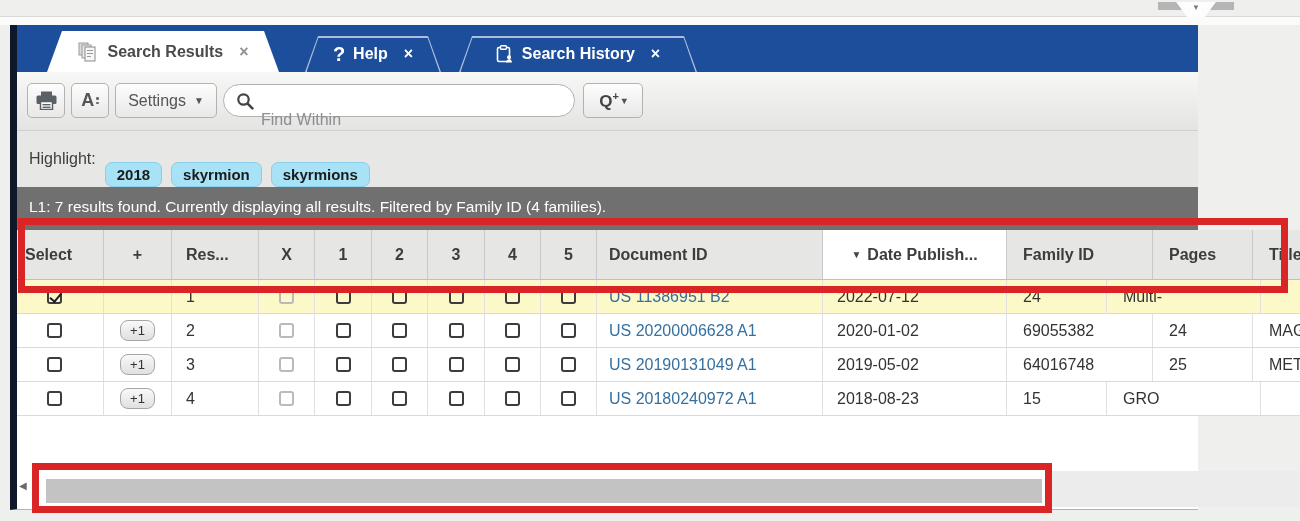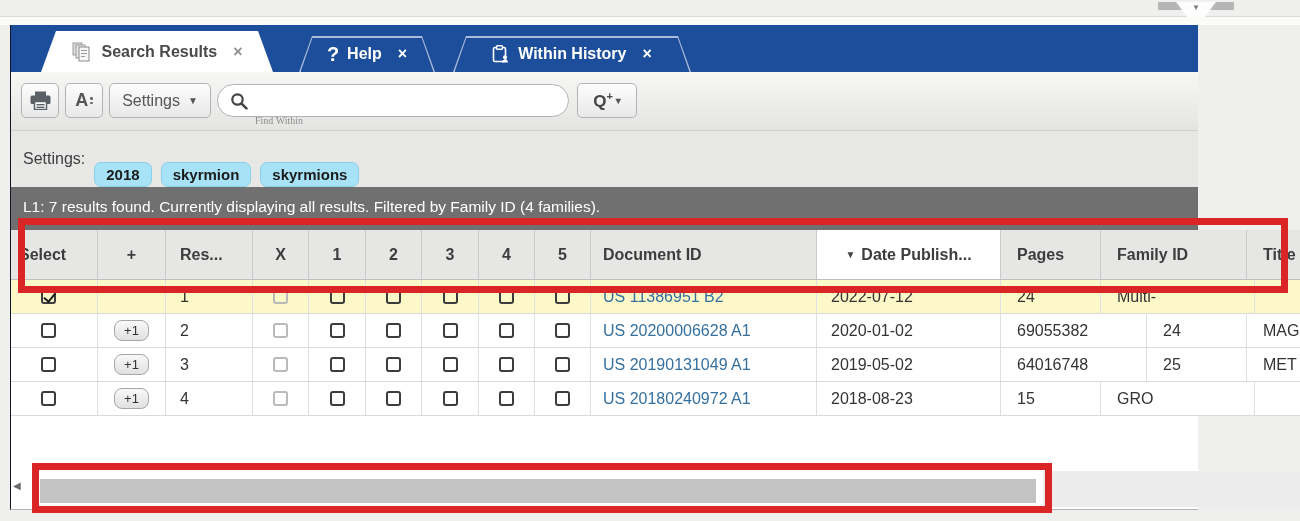--- a/index.html
+++ b/index.html
@@ -8,21 +8,21 @@
 
   
   .top-strip { position:absolute; left:0; top:0; width:1300px; height:25px; background:#efefed; }
   .white-band { position:absolute; left:0; top:16px; width:1300px; height:9px; background:#fbfbfa; border-top:1px solid #dadada; }
   .handle-bar { position:absolute; left:1158px; top:2px; width:76px; height:8px; background:#b5b5b5; }
   .handle-notch { position:absolute; left:1176px; top:2px; width:40px; height:15px; background:#fdfdfd;
     clip-path:polygon(0 0,100% 0,72% 100%,28% 100%); text-align:center; font-size:8px; color:#7a7a7a; line-height:11px; cursor:pointer; }
 
   
   .panel { position:absolute; left:10px; top:25px; width:1188px; height:485px; background:#fff;
-    border-left:1px solid #0f172a; border-bottom:1px solid #b3b3b3; }
+    border-left:7px solid #0f172a; border-bottom:1px solid #b3b3b3; }
 
   
   .tabbar { position:absolute; left:0; top:0; width:100%; height:47px; background:#1d4e9b; }
   .tab { position:absolute; bottom:0; cursor:pointer; }
   .tab-shape { position:absolute; inset:0; }
   .tab.inactive .tab-shape { background:#aabdda; clip-path:polygon(13px 0,calc(100% - 13px) 0,100% 100%,0 100%); }
   .tab.inactive .tab-shape-inner { position:absolute; left:1.5px; right:1.5px; top:1.5px; bottom:0; background:#1d4e9b;
     clip-path:polygon(12px 0,calc(100% - 12px) 0,100% 100%,0 100%); }
   .tab.active .tab-shape { background:#fff; clip-path:polygon(15px 0,calc(100% - 15px) 0,100% 100%,0 100%); }
   .tab-content { position:relative; display:flex; align-items:center; justify-content:center; height:100%; gap:8px; font-weight:bold; font-size:16px; }
@@ -38,21 +38,21 @@
   .tbtn { position:absolute; top:11px; height:35px; border:1px solid #b2b2b2; border-radius:5px;
     background:linear-gradient(#fdfdfd,#e8e8e8); display:flex; align-items:center; justify-content:center; cursor:pointer; color:#555; }
   .btn-print { left:10px; width:38px; }
   .btn-font { left:54px; width:38px; font-weight:bold; font-size:18px; }
   .font-dots { display:inline-flex; flex-direction:column; gap:2px; margin-left:2px; }
   .font-dots i { width:2.5px; height:2.5px; background:#666; border-radius:50%; }
   .btn-settings { left:98px; width:102px; font-size:16px; gap:8px; }
   .caret-down { font-size:10px; color:#555; }
   .find-box { position:absolute; left:206px; top:12px; width:352px; height:33px; background:#fff;
     border:1px solid #b2b2b2; border-radius:17px; display:flex; align-items:center; padding:0 12px; gap:7px; }
-  .find-box input { border:none; outline:none; flex:1; font-size:10px; font-family:Liberation Serif, serif; color:#333; background:transparent;margin-top:39px; }
+  .find-box input { border:none; outline:none; flex:1; font-size:16px; font-family:Liberation Sans, sans-serif; color:#333; background:transparent;margin-top:39px; }
   .find-box input::placeholder { color:#8d8d8d; }
   .btn-qplus { left:566px; width:60px; font-size:17px; font-weight:bold; color:#444; gap:3px; }
   .btn-qplus sup { font-size:11px; }
 
   
   .highlight-bar { position:absolute; left:0; top:105px; width:100%; height:57px; background:#e7e7e6;
     border-top:1px solid #d0d0d0; display:flex; align-items:center; padding-left:12px; gap:9px; }
   .hl-label { font-size:16px; color:#3e3e3e; }
   .hl-tag { background:#a7e2f6; border:1px solid #8bd0ea; border-radius:7px; padding:3px 11px;
     font-size:15px; font-weight:bold; color:#1b1b1b; cursor:pointer;margin-top:31px; }
@@ -152,21 +152,21 @@
           </div>
         <div class="tab-content">
           <span>
             <svg width="18" height="18" viewBox="0 0 18 18">
               <rect x="1.5" y="2.5" width="12" height="14" rx="1.5" fill="none" stroke="#fff" stroke-width="1.6"></rect>
               <rect x="4.5" y="0.8" width="6" height="3.4" rx="1" fill="#1d4e9b" stroke="#fff" stroke-width="1.4"></rect>
               <circle cx="13" cy="12.2" r="2" fill="#fff"></circle>
               <path d="M10 17.5c0-1.7 1.3-3 3-3s3 1.3 3 3z" fill="#fff"></path>
             </svg>
           </span>
-          <span>Within History</span>
+          <span>Search History</span>
           <span class="tab-close">×</span>
         </div>
       </div>
     </div>
 
     <div class="toolbar">
       <div class="tbtn btn-print">
         <span>
           <svg width="21" height="19" viewBox="0 0 21 19">
             <rect x="5" y="0.5" width="11" height="4.5" fill="#5b6066"></rect>
@@ -197,21 +197,21 @@
         </span>
         <input type="text" placeholder="Find Within" style="">
       </div>
       <div class="tbtn btn-qplus">
         <span><span>Q</span><sup>+</sup></span>
         <span class="caret-down">▾</span>
       </div>
     </div>
 
     <div class="highlight-bar">
-      <span class="hl-label">Settings:</span>
+      <span class="hl-label">Highlight:</span>
       <span class="hl-tag">2018</span>
       <span class="hl-tag">skyrmion</span>
       <span class="hl-tag">skyrmions</span>
     </div>
 
     <div class="status-bar">L1:  7 results found. Currently displaying all results. Filtered by Family ID (4 families).</div>
 
     <div class="grid">
       <div class="grid-inner">
         <div class="grow header">
@@ -222,22 +222,22 @@
           <div class="gcell c4 center">1</div>
           <div class="gcell c5 center">2</div>
           <div class="gcell c6 center">3</div>
           <div class="gcell c7 center">4</div>
           <div class="gcell c8 center">5</div>
           <div class="gcell c9">Document ID</div>
           <div class="gcell c10 sorted-col">
             <span class="sort-arrow">▼</span>
             <span>Date Publish...</span>
           </div>
+          <div class="gcell c11">Family ID</div>
           <div class="gcell c12">Pages</div>
-          <div class="gcell c11">Family ID</div>
           <div class="gcell c13">Title</div>
         </div>
 
         <div class="grow datarow selected">
           <div class="gcell c0">
               <span class="cb checked row-cb"></span>
             </div>
           <div class="gcell c1 center"></div>
           <div class="gcell c2">1</div>
           <div class="gcell c3 center">

